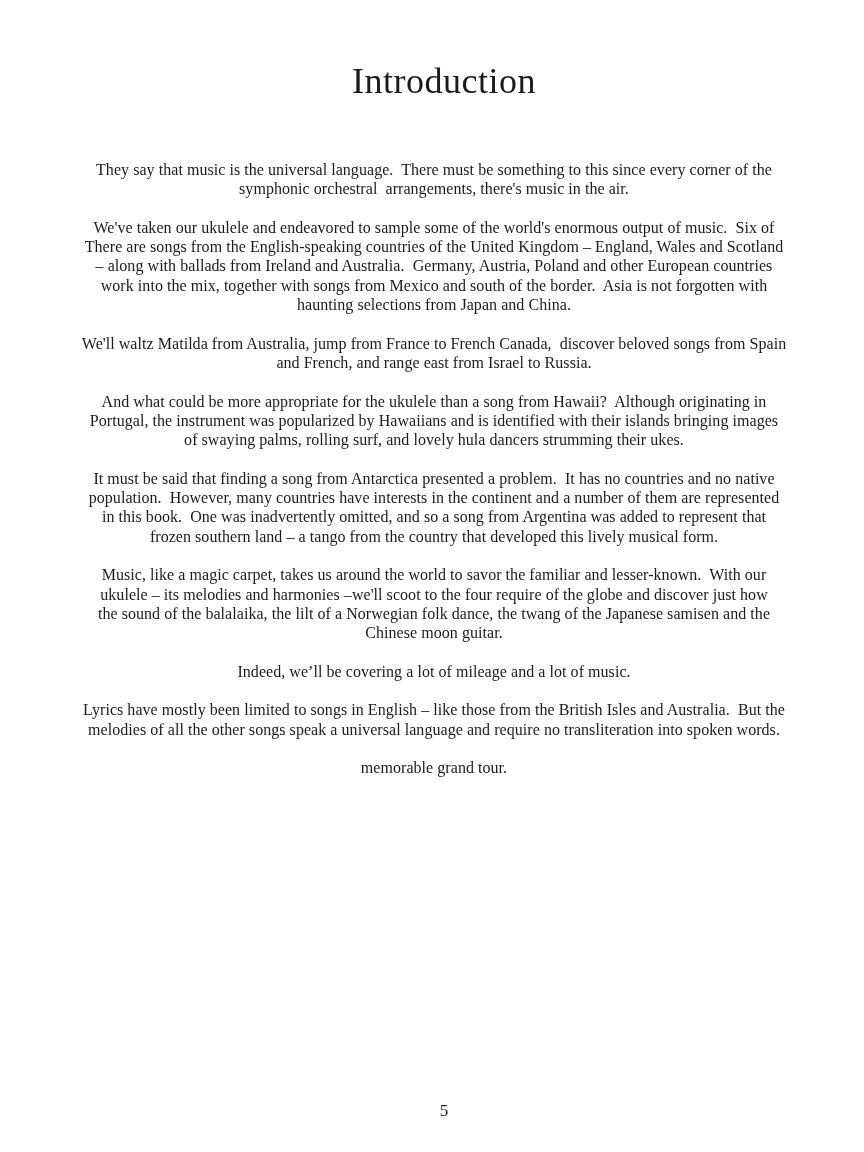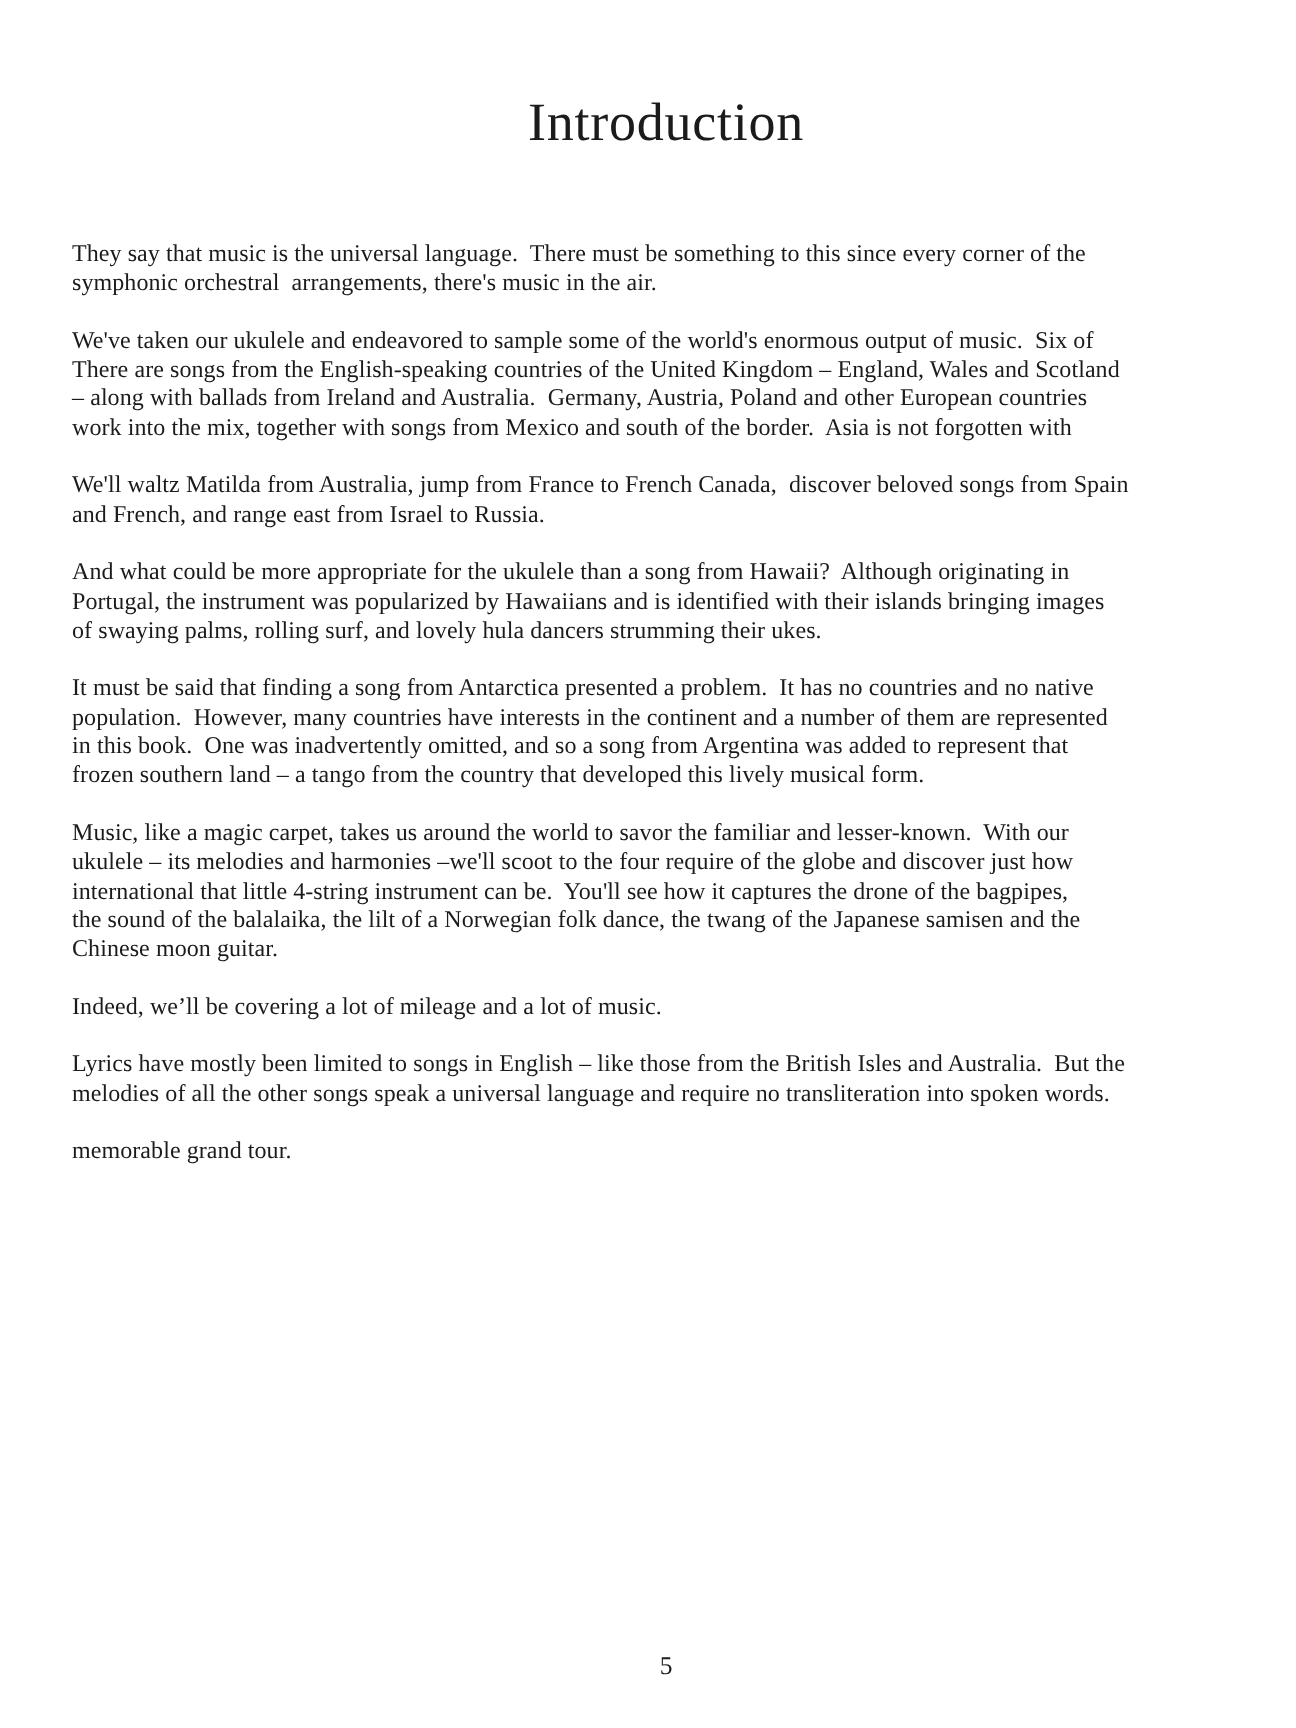--- a/index.html
+++ b/index.html
@@ -33,20 +33,21 @@
     position: absolute;
     top: 160px;
     left: 48px;
     width: 772px;
     font-size: 16px;
     line-height: 19.3px;
     letter-spacing: 0.05px;
   }
   .para {
     margin: 0 0 19.3px 0;
+    text-align: center;
   }
   .line {
     white-space: pre;
   }
   .pagenum {
     position: absolute;
     top: 1101px;
     left: 0;
     width: 100%;
     text-align: center;
@@ -63,40 +64,40 @@
   <div class="content">
       <div class="para">
         <div class="line">They say that music is the universal language.  There must be something to this since every corner of the</div>
         <div class="line">symphonic orchestral  arrangements, there's music in the air.</div>
       </div>
       <div class="para">
         <div class="line">We've taken our ukulele and endeavored to sample some of the world's enormous output of music.  Six of</div>
         <div class="line">There are songs from the English-speaking countries of the United Kingdom – England, Wales and Scotland</div>
         <div class="line">– along with ballads from Ireland and Australia.  Germany, Austria, Poland and other European countries</div>
         <div class="line">work into the mix, together with songs from Mexico and south of the border.  Asia is not forgotten with</div>
+        <div class="line">haunting selections from Japan and China.</div>
       </div>
       <div class="para">
         <div class="line">We'll waltz Matilda from Australia, jump from France to French Canada,  discover beloved songs from Spain</div>
         <div class="line">and French, and range east from Israel to Russia.</div>
       </div>
       <div class="para">
         <div class="line">And what could be more appropriate for the ukulele than a song from Hawaii?  Although originating in</div>
         <div class="line">Portugal, the instrument was popularized by Hawaiians and is identified with their islands bringing images</div>
         <div class="line">of swaying palms, rolling surf, and lovely hula dancers strumming their ukes.</div>
       </div>
       <div class="para">
         <div class="line">It must be said that finding a song from Antarctica presented a problem.  It has no countries and no native</div>
         <div class="line">population.  However, many countries have interests in the continent and a number of them are represented</div>
         <div class="line">in this book.  One was inadvertently omitted, and so a song from Argentina was added to represent that</div>
         <div class="line">frozen southern land – a tango from the country that developed this lively musical form.</div>
       </div>
       <div class="para">
         <div class="line">Music, like a magic carpet, takes us around the world to savor the familiar and lesser-known.  With our</div>
         <div class="line">ukulele – its melodies and harmonies –we'll scoot to the four require of the globe and discover just how</div>
-        <div class="line">international that little 4-string instrument can be.  You'll see how it captures the drone of the bagpipes,</div>
         <div class="line">the sound of the balalaika, the lilt of a Norwegian folk dance, the twang of the Japanese samisen and the</div>
         <div class="line">Chinese moon guitar.</div>
       </div>
       <div class="para">
         <div class="line">Indeed, we’ll be covering a lot of mileage and a lot of music.</div>
       </div>
       <div class="para">
         <div class="line">Lyrics have mostly been limited to songs in English – like those from the British Isles and Australia.  But the</div>
         <div class="line">melodies of all the other songs speak a universal language and require no transliteration into spoken words.</div>
       </div>

